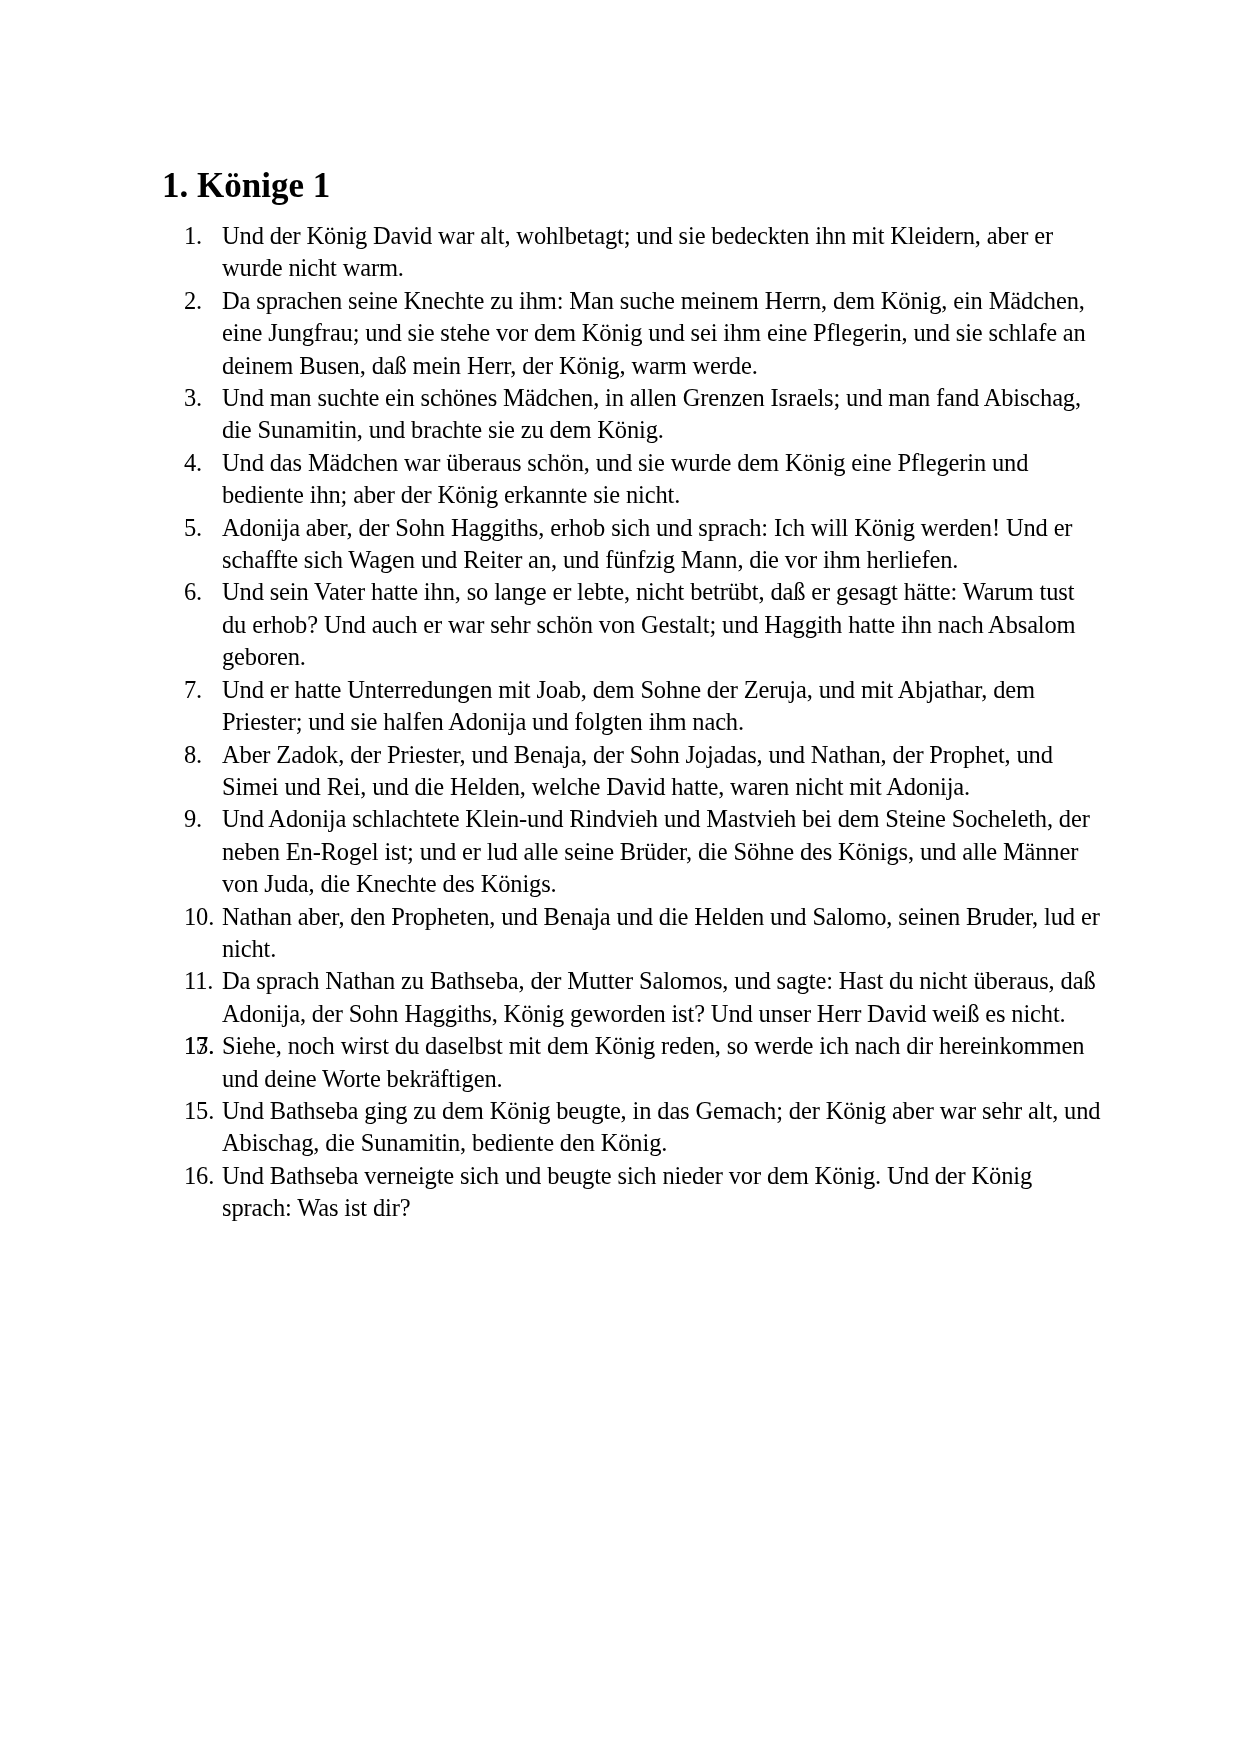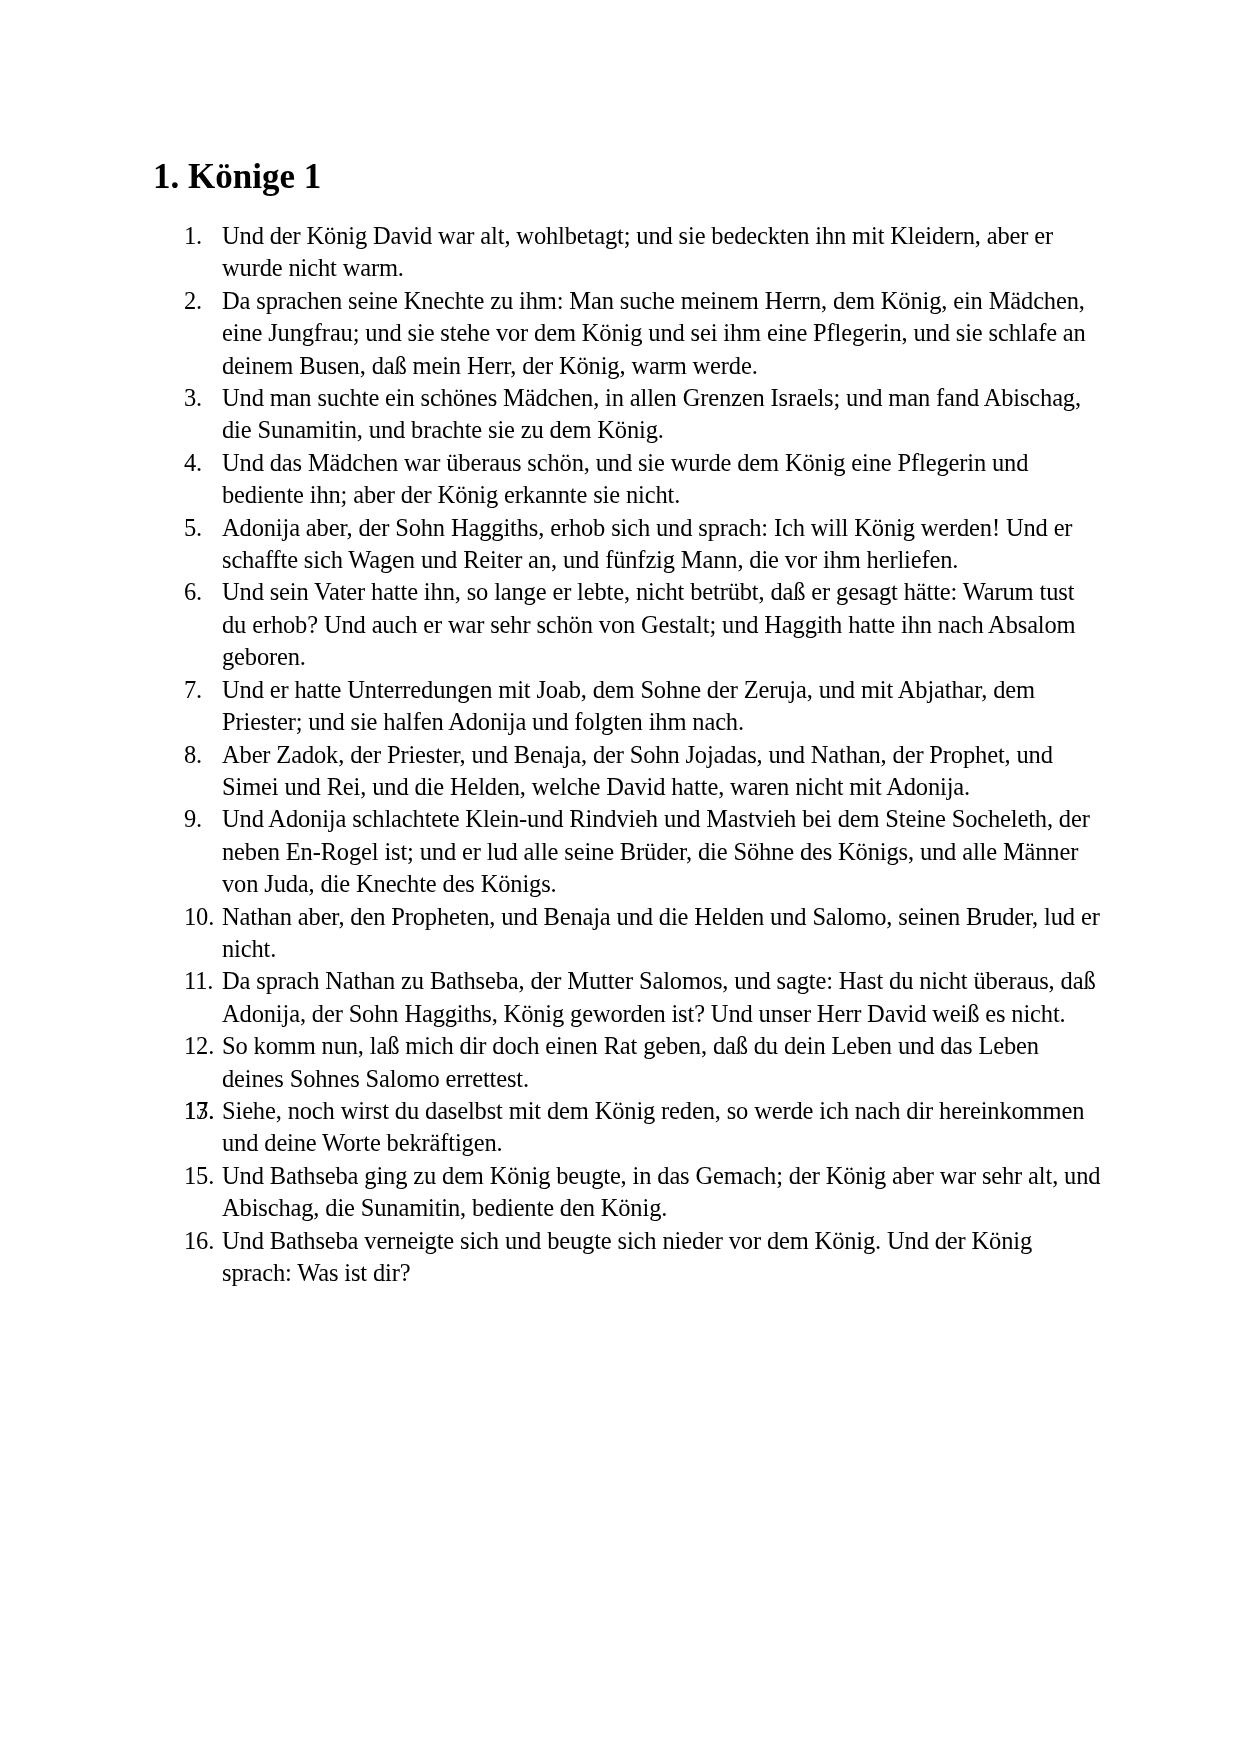--- a/index.html
+++ b/index.html
@@ -19,21 +19,21 @@
       position: absolute;
       left: 0;
       top: 0;
       width: 1239px;
       height: 1754px;
     }
     .title {
       position: absolute;
       left: 146px;
       top: 146px;
-      margin: 7px;
+      margin: 16px;
       font-size: 35px;
       font-weight: bold;
       line-height: 48px;
       letter-spacing: 0px;
     }
     .verse-list {
       position: absolute;
       left: 0;
       top: 220px;
       margin: 0;
@@ -107,24 +107,20 @@
     </li>
     <li class="verse">
       <span class="verse-num two-digit">10.</span>
       <span class="verse-text">Nathan aber, den Propheten, und Benaja und die Helden und Salomo, seinen Bruder, lud er nicht.</span>
     </li>
     <li class="verse">
       <span class="verse-num two-digit">11.</span>
       <span class="verse-text">Da sprach Nathan zu Bathseba, der Mutter Salomos, und sagte: Hast du nicht überaus, daß Adonija, der Sohn Haggiths, König geworden ist? Und unser Herr David weiß es nicht.</span>
     </li>
     <li class="verse">
-      <span class="verse-num two-digit">12.</span>
-      <span class="verse-text">So komm nun, laß mich dir doch einen Rat geben, daß du dein Leben und das Leben deines Sohnes Salomo errettest.</span>
-    </li>
-    <li class="verse">
       <span class="verse-num two-digit">13.</span>
     </li>
     <li class="verse">
       <span class="verse-num two-digit">17.</span>
       <span class="verse-text">Siehe, noch wirst du daselbst mit dem König reden, so werde ich nach dir hereinkommen und deine Worte bekräftigen.</span>
     </li>
     <li class="verse">
       <span class="verse-num two-digit">15.</span>
       <span class="verse-text">Und Bathseba ging zu dem König beugte, in das Gemach; der König aber war sehr alt, und Abischag, die Sunamitin, bediente den König.</span>
     </li>

